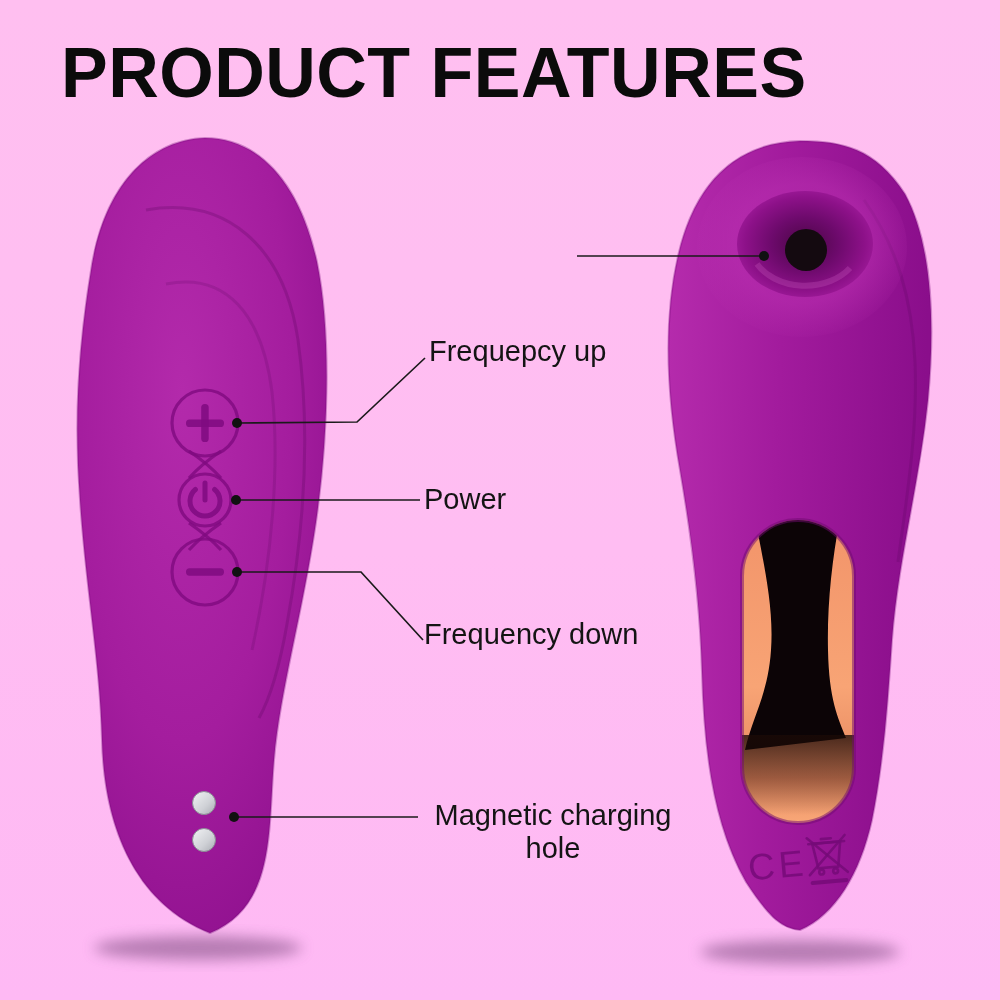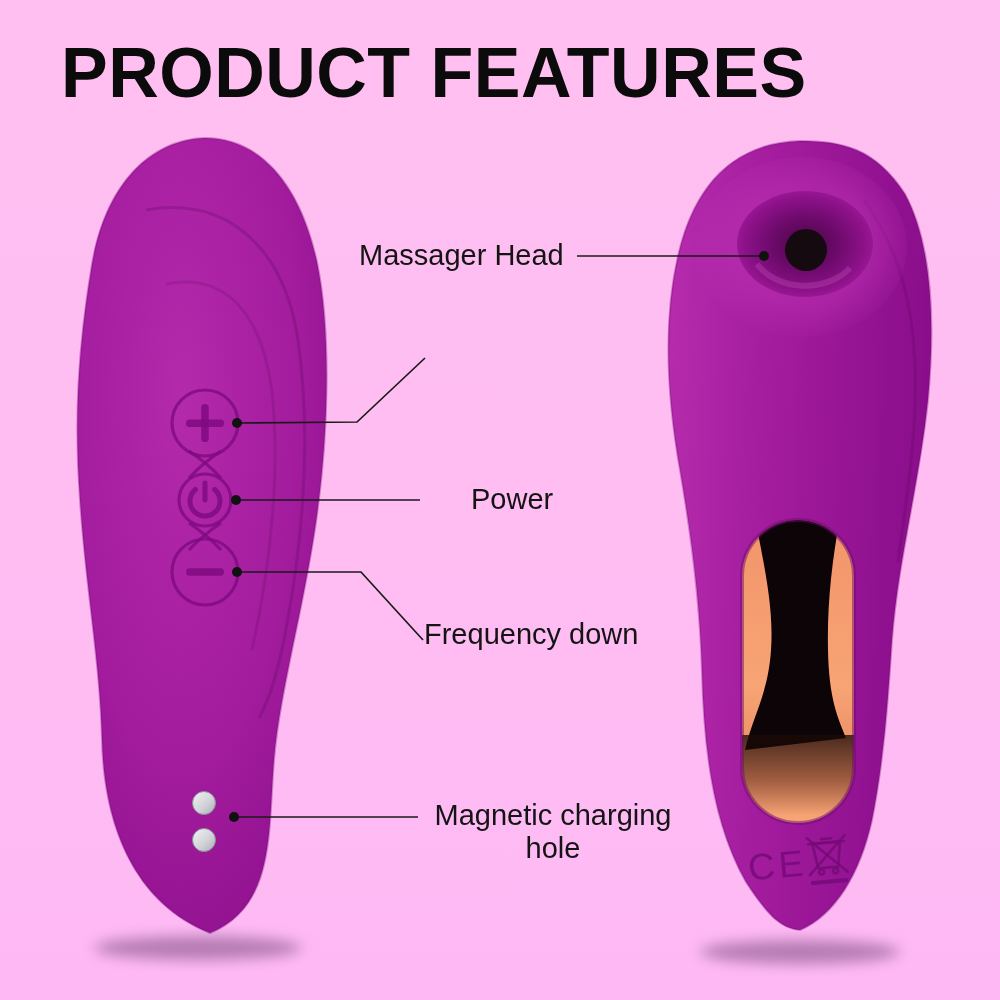--- a/index.html
+++ b/index.html
@@ -12,21 +12,21 @@
   .page-title{
     position:absolute;left:61px;top:33px;
     font-size:70px;font-weight:bold;color:#0b0b0b;letter-spacing:0.5px;
     white-space:nowrap;
   }
   .callout-label{
     position:absolute;font-size:29px;color:#141414;line-height:33px;white-space:nowrap;
   }
   .label-massager-head{left:359px;top:239px;}
   .label-frequency-up{left:429px;top:335px;}
-  .label-power{left:424px;top:483px;margin-left:47px;}
+  .label-power{left:424px;top:483px;}
   .label-frequency-down{left:424px;top:618px;}
   .label-magnetic{left:408px;top:799px;width:290px;text-align:center;white-space:normal;}
 </style>
 </head>
 <body>
 
 <div class="stage">
 
   <svg width="1000" height="1000" viewBox="0 0 1000 1000">
     <defs>
@@ -178,22 +178,22 @@
       <circle cx="764" cy="256" r="5"></circle>
       <circle cx="237" cy="423" r="5"></circle>
       <circle cx="236" cy="500" r="5"></circle>
       <circle cx="237" cy="572" r="5"></circle>
       <circle cx="234" cy="817" r="5"></circle>
     </g>
   </svg>
 
   <div class="page-title">PRODUCT FEATURES</div>
 
-  <div class="callout-label label-massager-head">Massager Head</div>
 
+  <div class="callout-label label-frequency-up">Frequepcy up</div>
 
   <div class="callout-label label-power">Power</div>
 
   <div class="callout-label label-magnetic">Magnetic charging hole</div>
 
   <div class="callout-label label-frequency-down">Frequency down</div>
 
 </div>
 
 </body></html>

